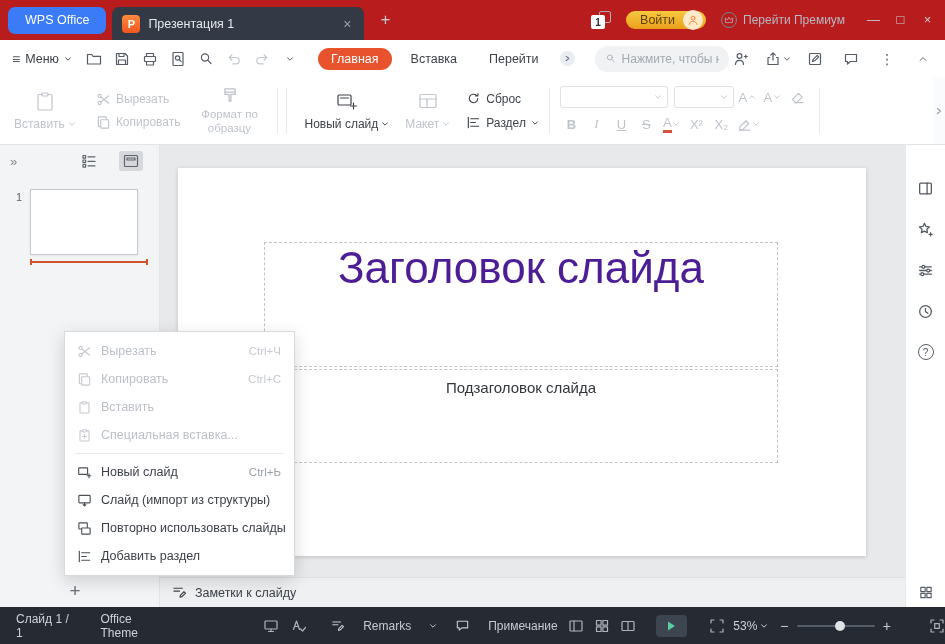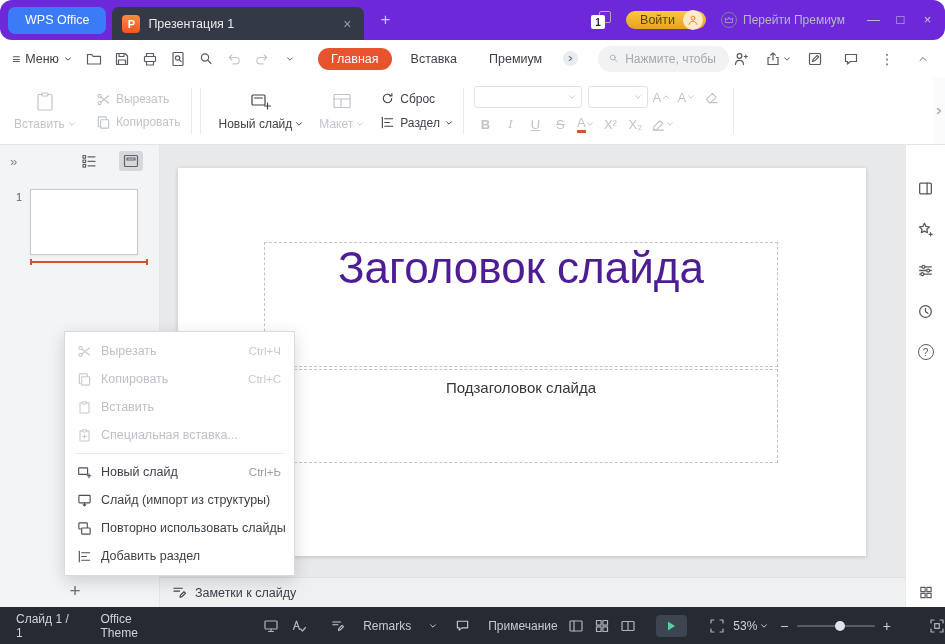--- a/index.html
+++ b/index.html
@@ -3,21 +3,21 @@
 <meta charset="utf-8">
 <style>
   * { margin:0; padding:0; box-sizing:border-box; }
   html,body { width:945px; height:644px; }
   body { font-family:"Liberation Sans", sans-serif; font-size:12px; color:#3c4148; background:#fff; overflow:hidden; cursor:default; }
   .app { position:relative; width:945px; height:644px; overflow:hidden; background:#fff; }
   .ic { display:block; fill:none; stroke:currentColor; stroke-width:1.2; stroke-linecap:round; stroke-linejoin:round; }
   .car { width:8px; height:8px; display:block; fill:none; stroke:currentColor; stroke-width:1.2; stroke-linecap:round; stroke-linejoin:round; }
 
   
-  .titlebar { position:absolute; top:0; left:0; right:0; height:40px; background:#6d28d9; display:flex; align-items:center;border-radius:12px; }
+  .titlebar { position:absolute; top:0; left:0; right:0; height:40px; background:#b91c1c; display:flex; align-items:center; }
   .wps-btn { margin-left:8px; height:27px; padding:0 17px; background:#3b7bf8; border-radius:7px; color:#fff; font-size:12.5px; display:flex; align-items:center; }
   .doc-tab { margin-left:6px; align-self:flex-end; height:33px; width:252px; background:#333945; border-radius:7px 7px 0 0; display:flex; align-items:center; padding:0 10px; gap:8px; }
   .ppt-ic { width:18px; height:18px; background:linear-gradient(180deg,#ff8a3c,#f2551f); border-radius:4px; color:#fff; font-size:11px; font-weight:bold; display:flex; align-items:center; justify-content:center; }
   .doc-title { color:#e6e9ed; font-size:12.5px; flex:1; }
   .tab-close { color:#99a0aa; font-size:14px; padding:0 3px; }
   .newtab { margin-left:16px; color:#c6cbd3; font-size:17px; }
   .tb-right { margin-left:auto; display:flex; align-items:center; gap:15px; padding-right:4px; }
   .win-badge { position:relative; width:20px; height:18px; }
   .wb-back { position:absolute; right:0; top:0; width:12px; height:12px; border:1px solid #aab0b9; border-radius:2px; }
   .wb-front { position:absolute; left:0; bottom:0; width:14px; height:14px; background:#fff; border-radius:2px; color:#2a2e36; font-size:10px; font-weight:bold; display:flex; align-items:center; justify-content:center; }
@@ -222,21 +222,21 @@
         </span>
       <span class="qbtn">
           <svg class="car" viewBox="0 0 10 10">
             <path d="M2 3.5l3 3 3-3"></path>
           </svg>
         </span>
     </div>
     <div class="rtabs">
       <span class="rtab active">Главная</span>
       <span class="rtab">Вставка</span>
-      <span class="rtab">Премиум</span>
+      <span class="rtab">Перейти</span>
       <span class="tab-more">
           <svg width="7" height="7" viewBox="0 0 8 8" class="ic">
             <path d="M2.5 1.5L5.5 4 2.5 6.5"></path>
           </svg>
         </span>
     </div>
     <div class="cmd-search">
       <svg width="13" height="13" viewBox="0 0 16 16" class="ic">
           <circle cx="7" cy="6.5" r="3.6"></circle>
           <path d="M9.7 9.2l3.3 3.3"></path>
@@ -303,20 +303,29 @@
             <path d="M5.2 5.3L13.5 12M5.2 10.7L13.5 4"></path>
           </svg>
         <span>Вырезать</span>
       </div>
       <div class="sm-btn dis">
         <svg width="15" height="15" viewBox="0 0 16 16" class="ic">
             <rect x="2.5" y="2" width="8.5" height="10.5" rx="0.8"></rect>
             <rect x="5" y="5" width="8.5" height="9" rx="0.8" fill="#fff"></rect>
           </svg>
         <span>Копировать</span>
+      </div>
+    </div>
+    <div class="grp">
+      <div class="big-btn dis">
+        <svg width="18" height="18" viewBox="0 0 16 16" class="ic">
+            <rect x="3.5" y="2.5" width="9" height="3"></rect>
+            <path d="M12.5 5.5v2H8.8v6H7.2v-6H3.5v-2"></path>
+          </svg>
+        <span class="bl2">Формат по образцу</span>
       </div>
     </div>
     <div class="vsep"></div>
     <div class="vsep"></div>
     <div class="grp">
       <div class="big-btn">
         <svg width="22" height="22" viewBox="0 0 22 22" class="ic">
             <rect x="2" y="4" width="13" height="10" rx="1"></rect>
             <path d="M4.5 7h8"></path>
             <path d="M17.5 12v6M14.5 15h6"></path>

